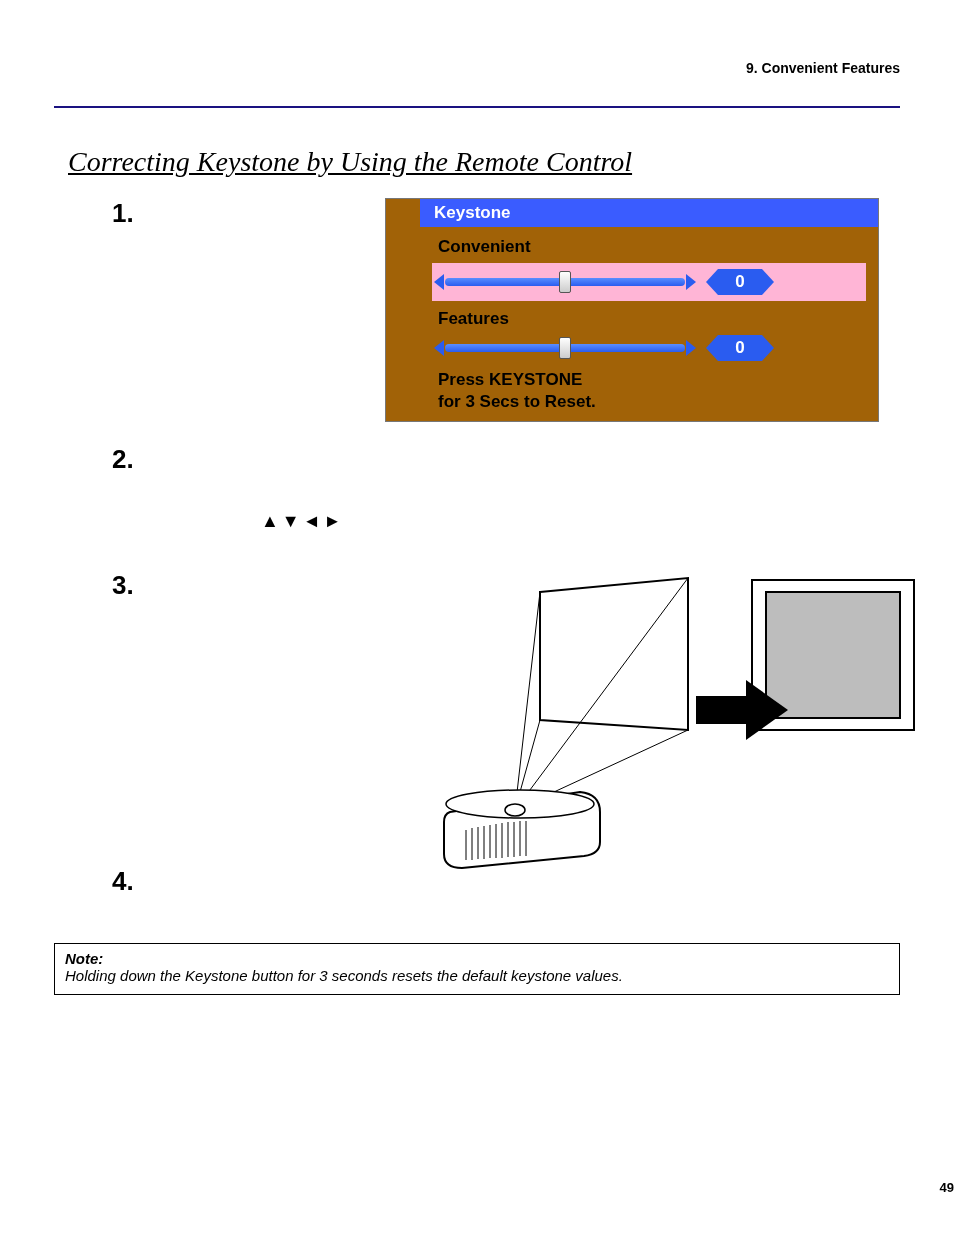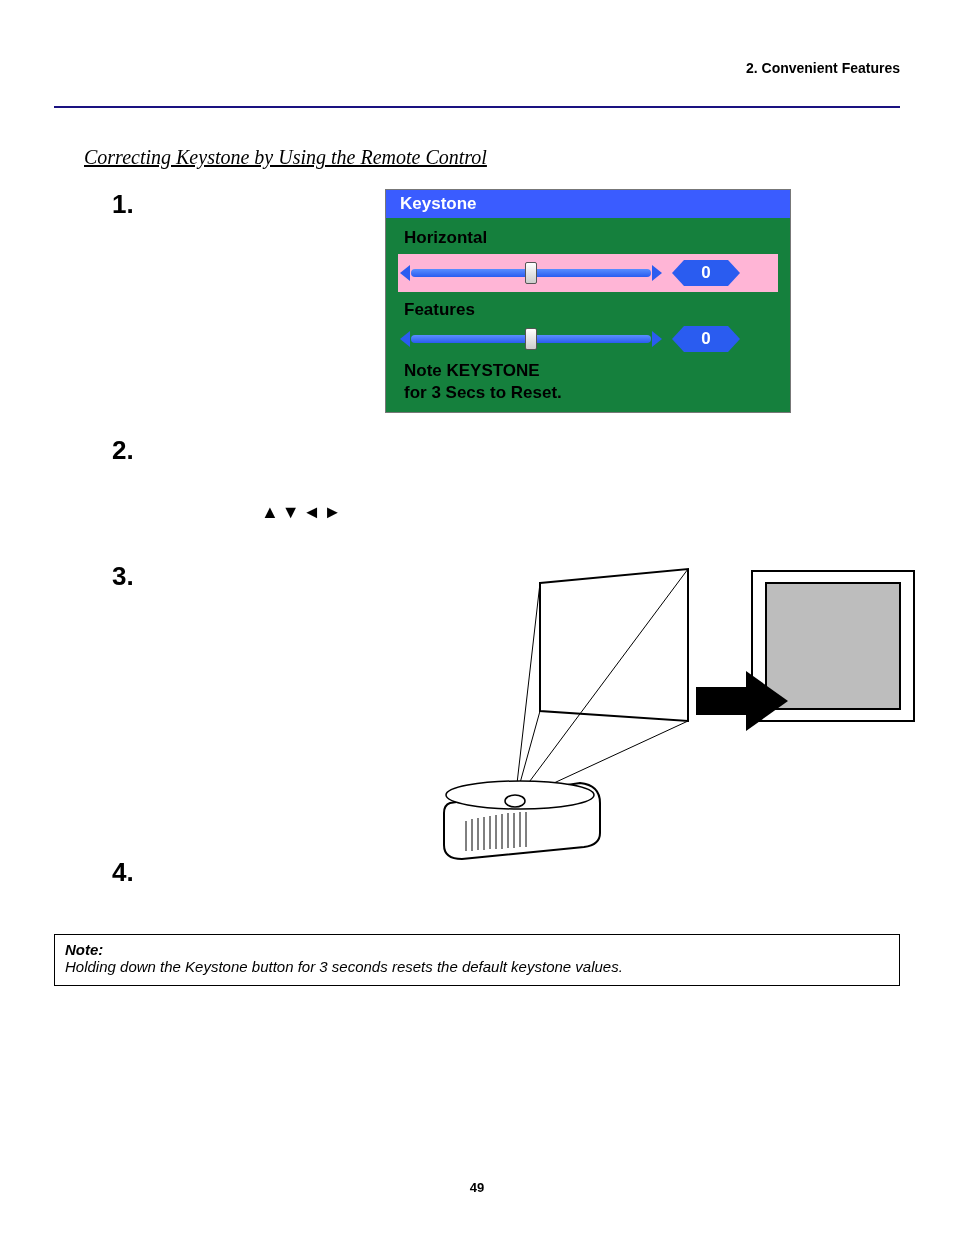--- a/index.html
+++ b/index.html
@@ -25,24 +25,24 @@
     text-align: right;
     font-weight: 900;
     font-size: 14px;
     font-family: Arial, sans-serif;
     margin-bottom: 4px;
     color: #000;
   }
   .section-title {
     font-family: "Times New Roman", serif;
     font-style: italic;
-    font-size: 20px;
+    font-size: 28px;
     text-decoration: underline;
     margin-top: 38px;
-    margin-left: 30px;
+    margin-left: 14px;
     color: #000;
   }
   .step-row {
     display: flex;
     align-items: flex-start;
     margin-top: 22px;
     margin-left: 58px;
   }
   .step-num {
     font-weight: 900;
@@ -54,23 +54,24 @@
   .arrow-glyphs {
     font-size: 18px;
     margin-left: 99px;
     margin-top: 36px;
     letter-spacing: 3px;
     color: #000;
   }
 
   
   .keystone-box {
-    width: 406px;
+    width: 494px;
     border: 1px solid #777;
-    background: #15803d;
+    background: #a16207;
+    padding-left: 34px;
   }
   .keystone-title {
     background: #3a5cff;
     color: #fff;
     font-weight: 700;
     font-size: 17px;
     padding: 4px 14px;
   }
   .ks-body { padding: 10px 18px 8px 18px; }
   .ks-label {
@@ -140,41 +141,41 @@
     border: 1px solid #000;
     margin-top: 46px;
     padding: 6px 10px 10px 10px;
     font-size: 15px;
   }
   .note-label { font-weight: 700; font-style: italic; }
   .note-text { font-style: italic; }
   .page-num {
     position: absolute;
     bottom: 40px; left: 0; right: 0;
-    text-align: center;
+    text-align: right;
     font-weight: 900;
     font-size: 13px;
   }
 </style>
 </head>
 <body>
 
 <div class="page">
-  <div class="header-label">2. Convenient Features</div>
+  <div class="header-label">9. Convenient Features</div>
   <div class="header-line"></div>
 
   <div class="section-title">Correcting Keystone by Using the Remote Control</div>
 
   <div class="step-row" style="margin-top:20px;">
     <div class="step-num">1.</div>
     <div style="margin-left:225px;">
       <div class="keystone-box">
         <div class="keystone-title">Keystone</div>
         <div class="ks-body">
-          <div class="ks-label">Horizontal</div>
+          <div class="ks-label">Convenient</div>
           <div class="ks-row hl">
             <div class="ks-slider">
               <div class="ks-cap-l"></div>
               <div class="ks-track-mid"></div>
               <div class="ks-cap-r"></div>
               <div class="ks-handle"></div>
             </div>
             <div class="ks-value">
               <div class="ks-value-arrow-l"></div>
               <div class="ks-value-body">0</div>
@@ -189,21 +190,21 @@
               <div class="ks-cap-r"></div>
               <div class="ks-handle"></div>
             </div>
             <div class="ks-value">
               <div class="ks-value-arrow-l"></div>
               <div class="ks-value-body">0</div>
               <div class="ks-value-arrow-r"></div>
             </div>
           </div>
           <div class="ks-reset">
-            <span>Note KEYSTONE</span><br>
+            <span>Press KEYSTONE</span><br>
             <span>for 3 Secs to Reset.</span>
           </div>
         </div>
       </div>
     </div>
   </div>
 
   <div class="step-row" style="margin-top:22px;">
     <div class="step-num">2.</div>
   </div>

